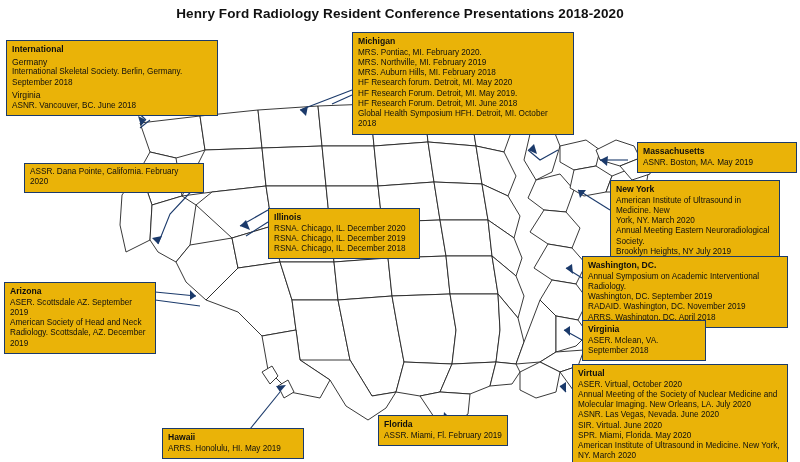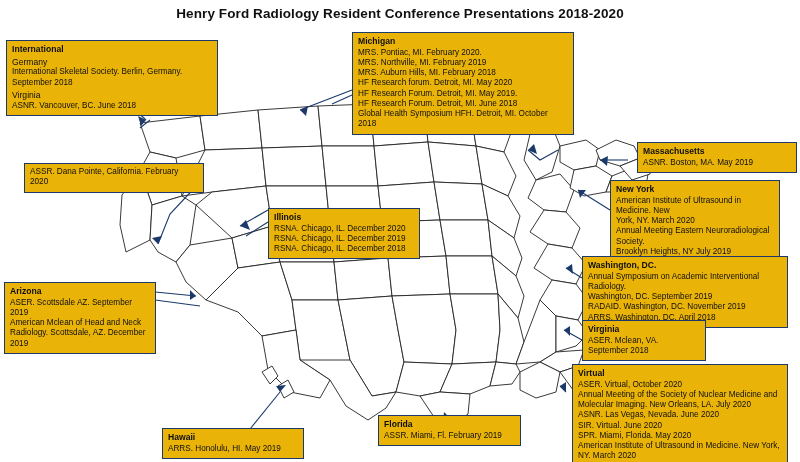--- a/index.html
+++ b/index.html
@@ -239,42 +239,42 @@
     <span class="hd">Washington, DC.</span>
     <span class="ln">Annual Symposium on Academic Interventional Radiology.</span>
     <span class="ln">Washington, DC. September 2019</span>
     <span class="ln">RADAID. Washington, DC. November 2019</span>
     <span class="ln">ARRS. Washington, DC. April 2018</span>
   </div>
 
   <div class="callout" style="left:4px; top:282px; width:152px;">
     <span class="hd">Arizona</span>
     <span class="ln">ASER. Scottsdale AZ. September 2019</span>
-    <span class="ln">American Mclean of Head and Neck</span>
+    <span class="ln">American Society of Head and Neck</span>
     <span class="ln">Radiology. Scottsdale, AZ. December 2019</span>
   </div>
 
   <div class="callout" style="left:582px; top:320px; width:124px;">
     <span class="hd">Virginia</span>
     <span class="ln">ASER. Mclean, VA. September 2018</span>
   </div>
 
   <div class="callout" style="left:572px; top:364px; width:216px;">
     <span class="hd">Virtual</span>
     <span class="ln">ASER. Virtual, October 2020</span>
     <span class="ln">Annual Meeting of the Society of Nuclear Medicine and</span>
     <span class="ln">Molecular Imaging. New Orleans, LA. July 2020</span>
     <span class="ln">ASNR. Las Vegas, Nevada. June 2020</span>
     <span class="ln">SIR. Virtual. June 2020</span>
     <span class="ln">SPR. Miami, Florida. May 2020</span>
     <span class="ln">American Institute of Ultrasound in Medicine. New York,</span>
     <span class="ln">NY. March 2020</span>
   </div>
 
-  <div class="callout" style="left:378px; top:415px; width:143px;">
+  <div class="callout" style="left:378px; top:415px; width:130px;">
     <span class="hd">Florida</span>
     <span class="ln">ASSR. Miami, Fl. February 2019</span>
   </div>
 
   <div class="callout" style="left:162px; top:428px; width:142px;">
     <span class="hd">Hawaii</span>
     <span class="ln">ARRS. Honolulu, HI. May 2019</span>
   </div>
 
 </div>

